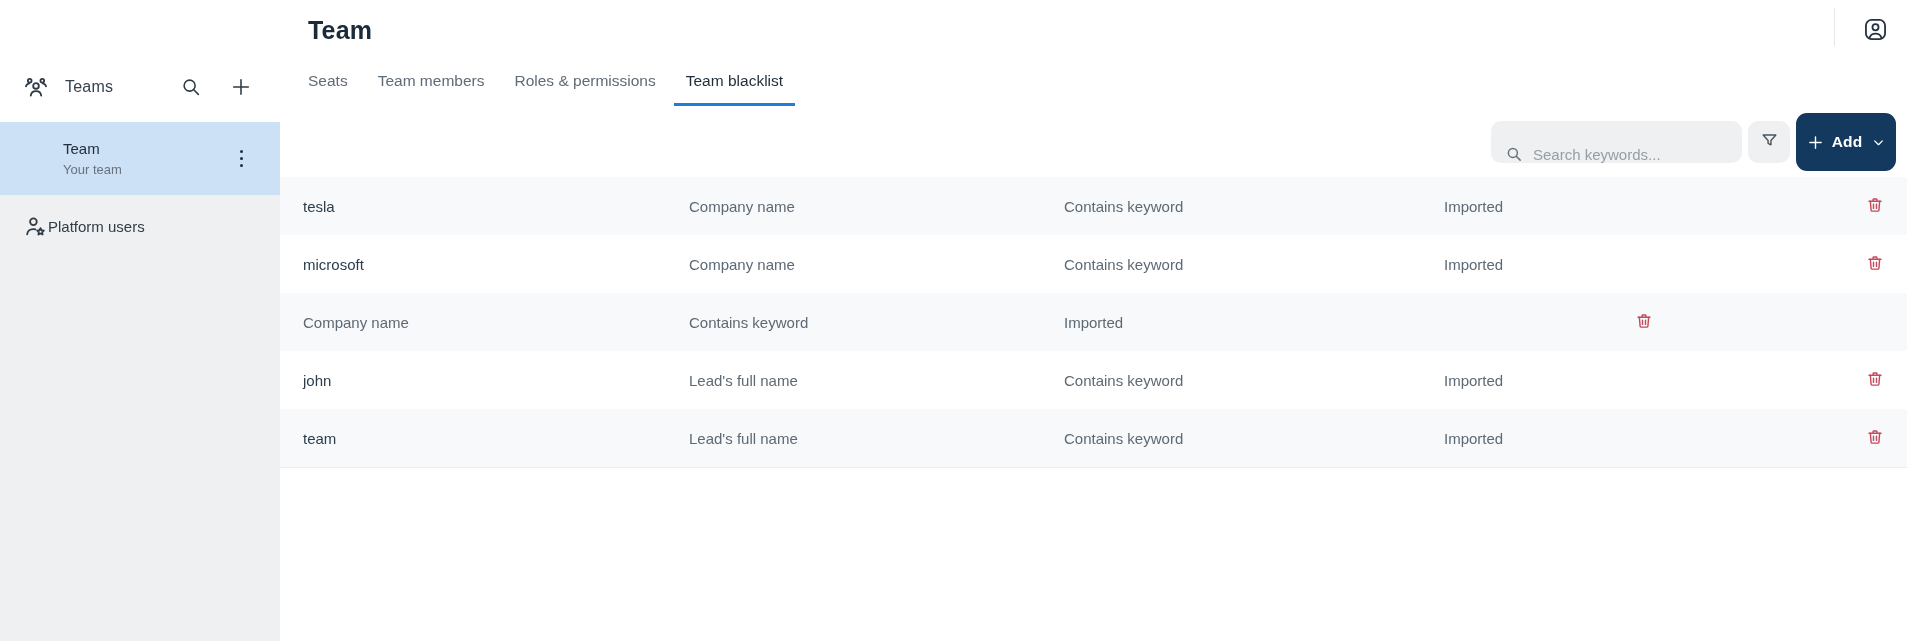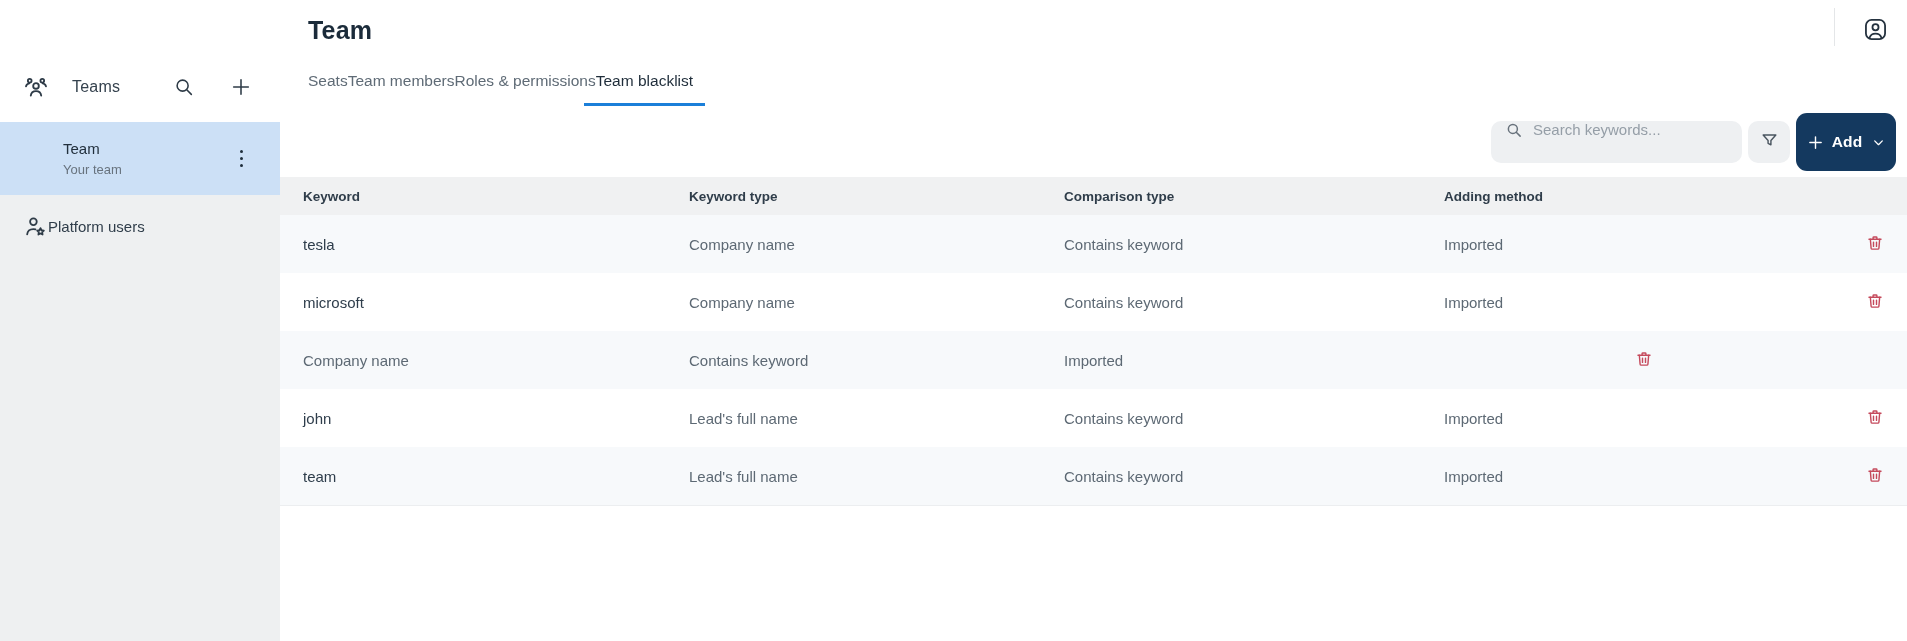--- a/index.html
+++ b/index.html
@@ -6,21 +6,21 @@
   html,body { width:1907px; height:641px; }
   body {
     font-family:"Liberation Sans", sans-serif;
     background:#ffffff;
     color:#2e3d4b;
     display:flex;
     overflow:hidden;
   }
   
   .sidebar { width:280px; min-width:280px; height:641px; display:flex; flex-direction:column; background:#ffffff; }
-  .side-header { height:122px; padding:52px 28px 0 23px; display:flex; align-items:center; gap:23px; }
+  .side-header { height:122px; padding:52px 28px 0 23px; display:flex; align-items:center; gap:16px; }
   .side-header .group-ic { width:26px; height:26px; color:#2e3b47; }
   .side-title { font-size:16px; color:#35424e; flex:1 1 auto; letter-spacing:.2px; }
   .side-action { width:22px; height:22px; color:#2e3b47; cursor:pointer; }
   .side-action + .side-action { margin-left:12px; }
   .team-item { height:73px; background:#cce0f6; display:flex; align-items:center; padding:0 30px 0 63px; cursor:pointer; }
   .team-texts { flex:1 1 auto; }
   .team-name { font-size:15px; font-weight:500; color:#22303d; }
   .team-sub  { font-size:13px; color:#68737e; margin-top:5px; }
   .kebab { width:18px; height:26px; display:flex; flex-direction:column; align-items:center; justify-content:center; gap:4px; cursor:pointer; }
   .kebab i { width:3px; height:3px; border-radius:50%; background:#1e2e3c; }
@@ -29,31 +29,31 @@
   .platform-item .p-ic { width:25px; height:25px; color:#2e3b47; }
   .platform-label { font-size:15px; color:#2f3d4a; }
 
   
   .main { flex:1 1 auto; position:relative; display:flex; flex-direction:column; }
   .topbar { height:58px; position:relative; padding:16px 0 0 28px; }
   .page-title { font-size:25px; font-weight:600; color:#1b2b3a; letter-spacing:.2px; }
   .top-divider { position:absolute; right:72px; top:8px; width:1px; height:38px; background:#e4e6e8; }
   .avatar { position:absolute; right:18px; top:16px; width:27px; height:27px; color:#25323f; cursor:pointer; }
 
-  .tabsrow { display:flex; padding:12px 0 0 28px; }
+  .tabsrow { display:flex; gap:30px; padding:12px 0 0 28px; }
   .tab { font-size:15.5px; color:#5f6b76; padding:2px 12px 13px 12px; margin:0 -12px; cursor:pointer; border-bottom:3px solid transparent; }
   .tab.active { color:#1f2d3a; font-weight:500; border-bottom-color:#1b7fd9; }
 
   .controls { margin-top:15px; display:flex; align-items:center; padding:0 11px 0 16px; height:42px; }
   .chips { display:flex; border-radius:10px; overflow:hidden; }
   .chip { height:42px; display:flex; align-items:center; padding:0 20px; font-size:15.5px; cursor:pointer; }
   .chip.linkedin { background:#cfe3f8; color:#173049; }
   .chip.email { background:#ebedee; color:#5a656f; }
   .spacer { flex:1 1 auto; }
-  .searchbox { width:251px; height:42px; background:#eef0f2; border-radius:10px; display:flex; align-items:flex-start; gap:10px; padding:0 14px; }
+  .searchbox { width:251px; height:42px; background:#eef0f2; border-radius:10px; display:flex; align-items:flex-end; gap:10px; padding:0 14px; }
   .searchbox .s-ic { width:18px; height:18px; color:#68727c; flex:0 0 auto; }
   .searchbox input { border:0; outline:0; background:transparent; font-family:inherit; font-size:15px; color:#2e3d4b; width:100%; }
   .searchbox input::placeholder { color:#959ea7; }
   .filter-btn { width:42px; height:42px; margin-left:6px; background:#eef0f2; border:0; border-radius:10px; display:flex; align-items:center; justify-content:center; color:#4a5560; cursor:pointer; }
   .filter-btn svg { width:19px; height:19px; }
   .add-btn { width:100px; height:58px; margin-left:6px; background:#14395f; border:0; border-radius:11px; display:flex; align-items:center; justify-content:center; gap:8px; color:#ffffff; cursor:pointer; }
   .add-btn .plus-ic { width:17px; height:17px; }
   .add-btn .add-label { font-size:15.5px; font-weight:600; letter-spacing:.2px; }
   .add-btn .chev-ic { width:13px; height:13px; margin-left:2px; }
 
@@ -172,27 +172,20 @@
       <span class="add-label">Add</span>
       <span class="chev-ic">
         <svg viewBox="0 0 24 24" fill="none" stroke="currentColor" stroke-width="2.4" stroke-linecap="round" stroke-linejoin="round" width="13" height="13">
           <path d="M5 9l7 7 7-7"></path>
         </svg>
       </span>
     </button>
   </div>
 
   <div class="table">
-    <div class="trow thead">
-      <span class="th">Keyword</span>
-      <span class="th">Keyword type</span>
-      <span class="th">Comparison type</span>
-      <span class="th">Adding method</span>
-      <span></span>
-    </div>
     <div class="tbody">
   <div class="trow">
     <span class="cell-keyword">tesla</span>
     <span class="cell-dim">Company name</span>
     <span class="cell-dim">Contains keyword</span>
     <span class="cell-dim">Imported</span>
     <span class="cell-del">
       <button class="del-btn">
         <span>
           <svg viewBox="0 0 24 24" fill="none" stroke="currentColor" stroke-width="1.9" stroke-linecap="round" stroke-linejoin="round" width="18" height="18">

